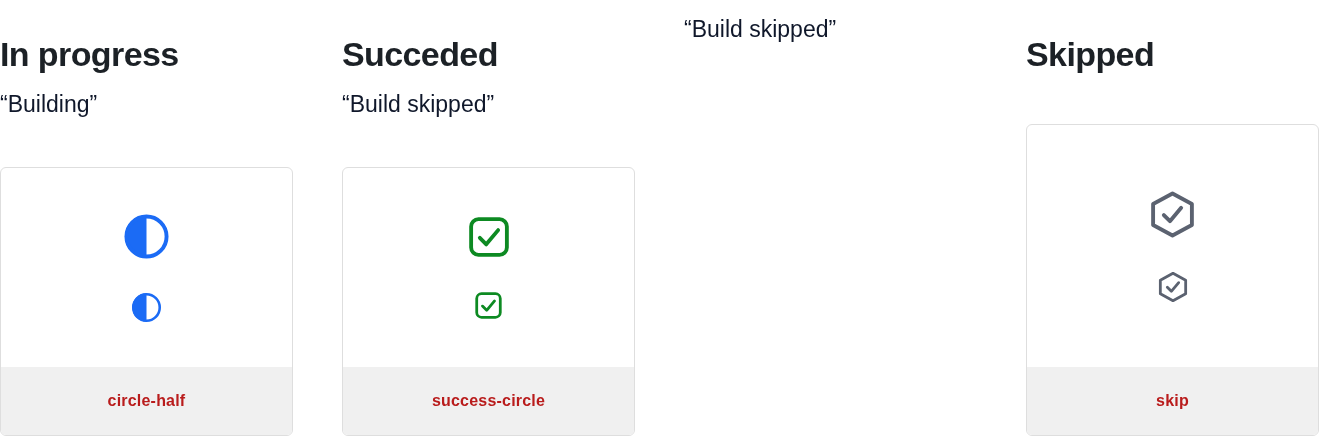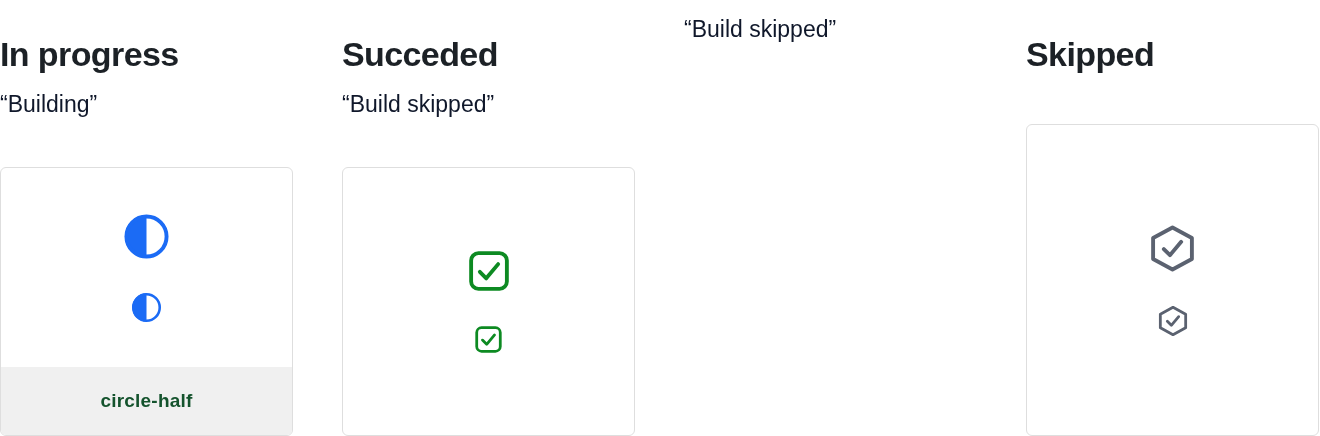--- a/index.html
+++ b/index.html
@@ -53,24 +53,24 @@
     justify-content: center;
     gap: 32px;
   }
   .card-footer {
     height: 68px;
     flex: 0 0 68px;
     background: #f0f0f0;
     display: flex;
     align-items: center;
     justify-content: center;
-    font-size: 19px;
+    font-size: 16px;
     font-weight: 700;
     letter-spacing: 0.2px;
-    color: #14532d;
+    color: #b91c1c;
   }
   svg { display: block; }
 </style>
 </head>
 <body>
 
 <div class="row">
 
   <div class="column">
     <div class="title">In progress</div>
@@ -97,36 +97,38 @@
       <div class="card-body">
         <svg width="44" height="44" viewBox="0 0 48 48" color="#0d8a22">
           <rect x="4.5" y="4.5" width="39" height="39" rx="8" fill="none" stroke="currentColor" stroke-width="4.2"></rect>
           <path d="M14 25 L21 32 L34 16.5" fill="none" stroke="currentColor" stroke-width="4.2" stroke-linecap="round" stroke-linejoin="round"></path>
         </svg>
         <svg width="29" height="29" viewBox="0 0 48 48" color="#0d8a22">
           <rect x="4.5" y="4.5" width="39" height="39" rx="8" fill="none" stroke="currentColor" stroke-width="4.6"></rect>
           <path d="M14 25 L21 32 L34 16.5" fill="none" stroke="currentColor" stroke-width="4.6" stroke-linecap="round" stroke-linejoin="round"></path>
         </svg>
       </div>
+      <div class="card-footer">success-circle</div>
     </div>
   </div>
 
   <div class="column">
     <div class="subtitle">“Build skipped”</div>
   </div>
 
   <div class="column">
     <div class="title">Skipped</div>
     <div class="card">
       <div class="card-body">
         <svg width="49" height="49" viewBox="0 0 48 48" color="#5b6270">
           <path d="M24 3.5 L43 13.75 L43 34.25 L24 44.5 L5 34.25 L5 13.75 Z" fill="none" stroke="currentColor" stroke-width="3.8" stroke-linejoin="round"></path>
           <path d="M15.5 24.5 L21.5 30.5 L32.5 17.5" fill="none" stroke="currentColor" stroke-width="3.8" stroke-linecap="round" stroke-linejoin="round"></path>
         </svg>
         <svg width="32" height="32" viewBox="0 0 48 48" color="#5b6270">
           <path d="M24 3.5 L43 13.75 L43 34.25 L24 44.5 L5 34.25 L5 13.75 Z" fill="none" stroke="currentColor" stroke-width="4.2" stroke-linejoin="round"></path>
           <path d="M15.5 24.5 L21.5 30.5 L32.5 17.5" fill="none" stroke="currentColor" stroke-width="4.2" stroke-linecap="round" stroke-linejoin="round"></path>
         </svg>
       </div>
+      <div class="card-footer">skip</div>
     </div>
   </div>
 
 </div>
 
 </body></html>

